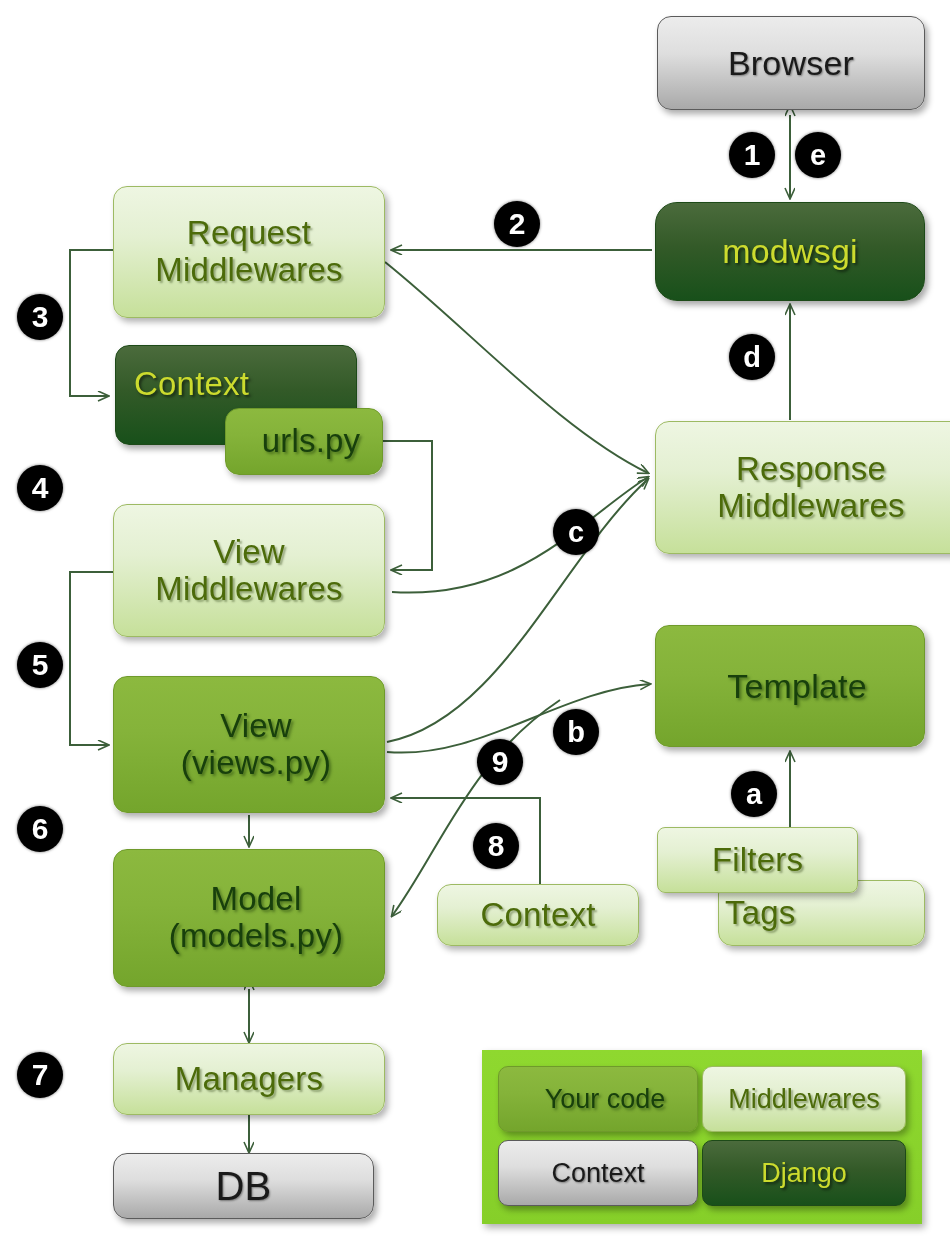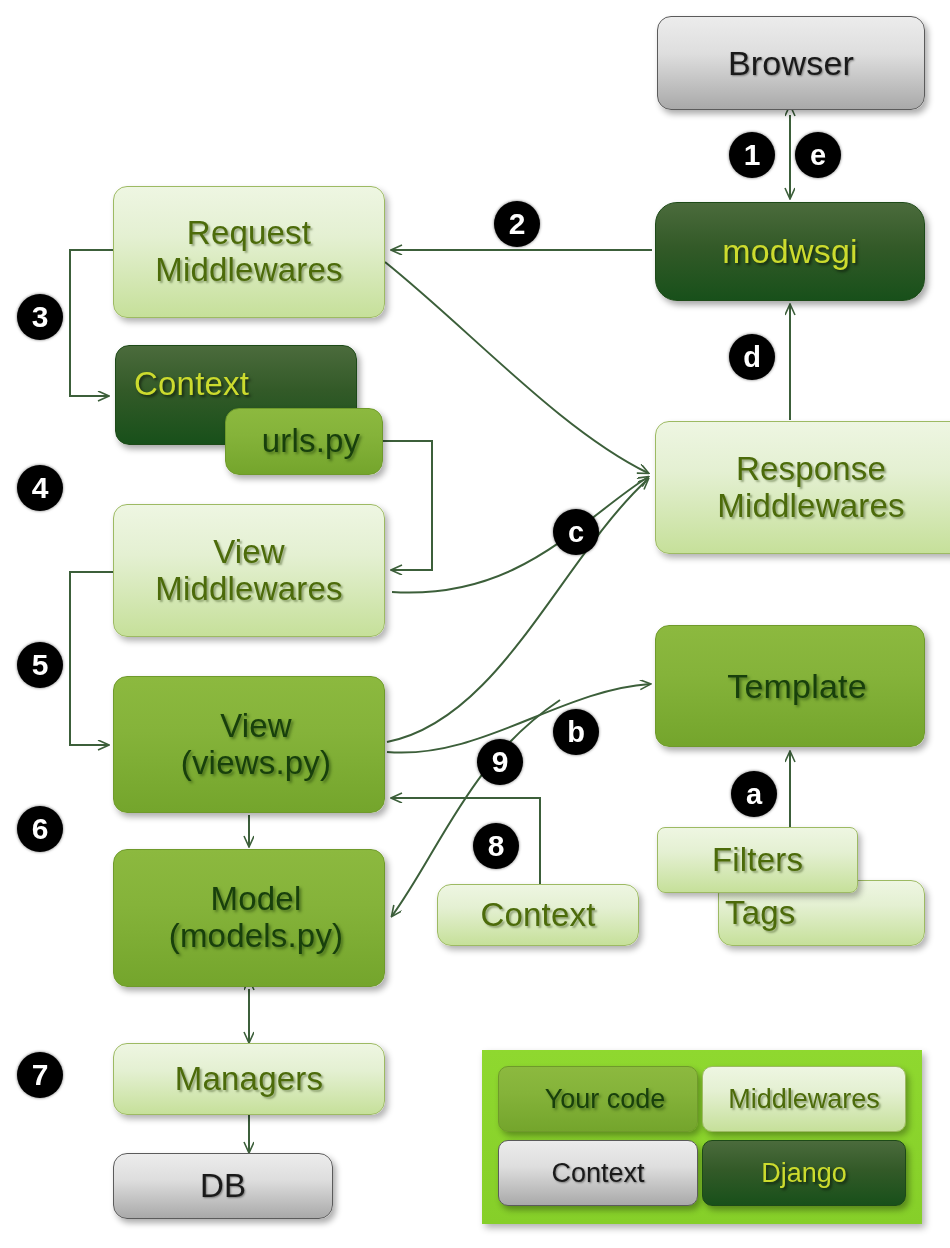--- a/index.html
+++ b/index.html
@@ -206,21 +206,21 @@
 
   <div class="node skin-yourcode" style="left:113px; top:849px; width:272px; height:138px; font-size:33px;">
     <span class="lbl">Model
 (models.py)</span>
   </div>
 
   <div class="node skin-extendable" style="left:113px; top:1043px; width:272px; height:72px; font-size:33px;">
     <span class="lbl">Managers</span>
   </div>
 
-  <div class="node skin-external" style="left:113px; top:1153px; width:220px; height:66px; font-size:33px;">
+  <div class="node skin-external" style="left:113px; top:1153px; width:261px; height:66px; font-size:40px;">
     <span class="lbl">DB</span>
   </div>
 
   <div class="node skin-extendable" style="left:655px; top:421px; width:312px; height:133px; font-size:33px;">
     <span class="lbl">Response
 Middlewares</span>
   </div>
 
   <div class="node skin-yourcode" style="left:655px; top:625px; width:270px; height:122px; font-size:34px;">
     <span class="lbl">Template</span>

